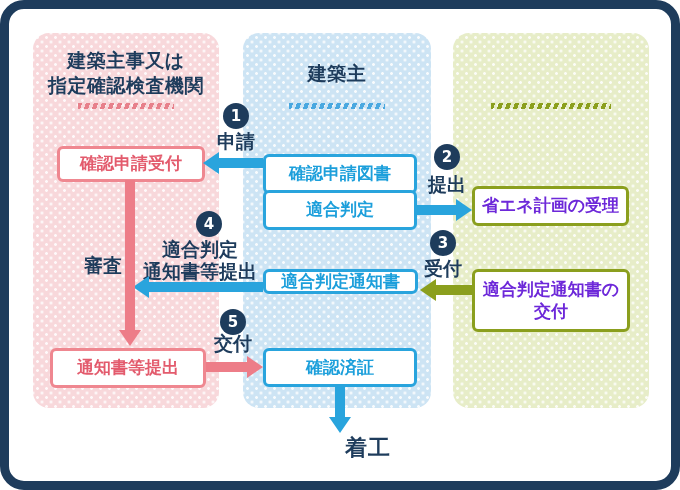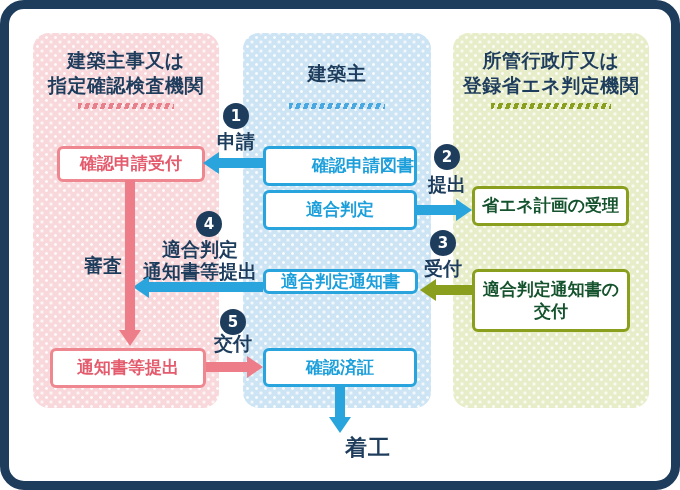--- a/index.html
+++ b/index.html
@@ -44,21 +44,21 @@
 
   
   .fbox {
     position:absolute; background:#fff; border:3px solid; border-radius:6px;
     box-sizing:border-box; display:flex; flex-direction:column;
     align-items:center; justify-content:center;
     font-weight:bold; font-size:17px; line-height:1.25; text-align:center;
   }
   .fbox.pink  { border-color:#ef8790; color:#e35b6d; }
   .fbox.blue  { border-color:#29a4dd; color:#1c9fdb; }
-  .fbox.green { border-color:#8b9f1e; color:#14532d; }
+  .fbox.green { border-color:#8b9f1e; color:#6d28d9; }
   .fbox span { display:block; }
 
   
   .stepnum {
     position:absolute; width:26px; height:26px; border-radius:50%;
     background:#1e3c5c; color:#fff; font-weight:bold; font-size:15px;
     display:flex; align-items:center; justify-content:center;
   }
   .steplabel {
     position:absolute; color:#1e3c5c; font-weight:bold; font-size:19px;
@@ -106,32 +106,28 @@
   </div>
 
   <div class="col blue">
     <div class="col-title">
       <span>建築主</span>
     </div>
     <div class="squiggle blue"></div>
   </div>
 
   <div class="col green">
-    <div class="col-title">
-      <span>所管行政庁又は</span>
-      <span>登録省エネ判定機関</span>
-    </div>
     <div class="squiggle olive"></div>
   </div>
 
   <div class="fbox pink" style="left:57px;top:146px;width:148px;height:36px;">
     <span>確認申請受付</span>
   </div>
 
-  <div class="fbox blue" style="left:263px;top:146px;width:154px;height:40px;align-items:flex-end;">
+  <div class="fbox blue" style="left:263px;top:154px;width:154px;height:40px;">
     <span>確認申請図書</span>
   </div>
 
   <div class="fbox blue" style="left:263px;top:190px;width:154px;height:40px;">
     <span>適合判定</span>
   </div>
 
   <div class="fbox green" style="left:472px;top:186px;width:157px;height:40px;">
     <span>省エネ計画の受理</span>
   </div>

